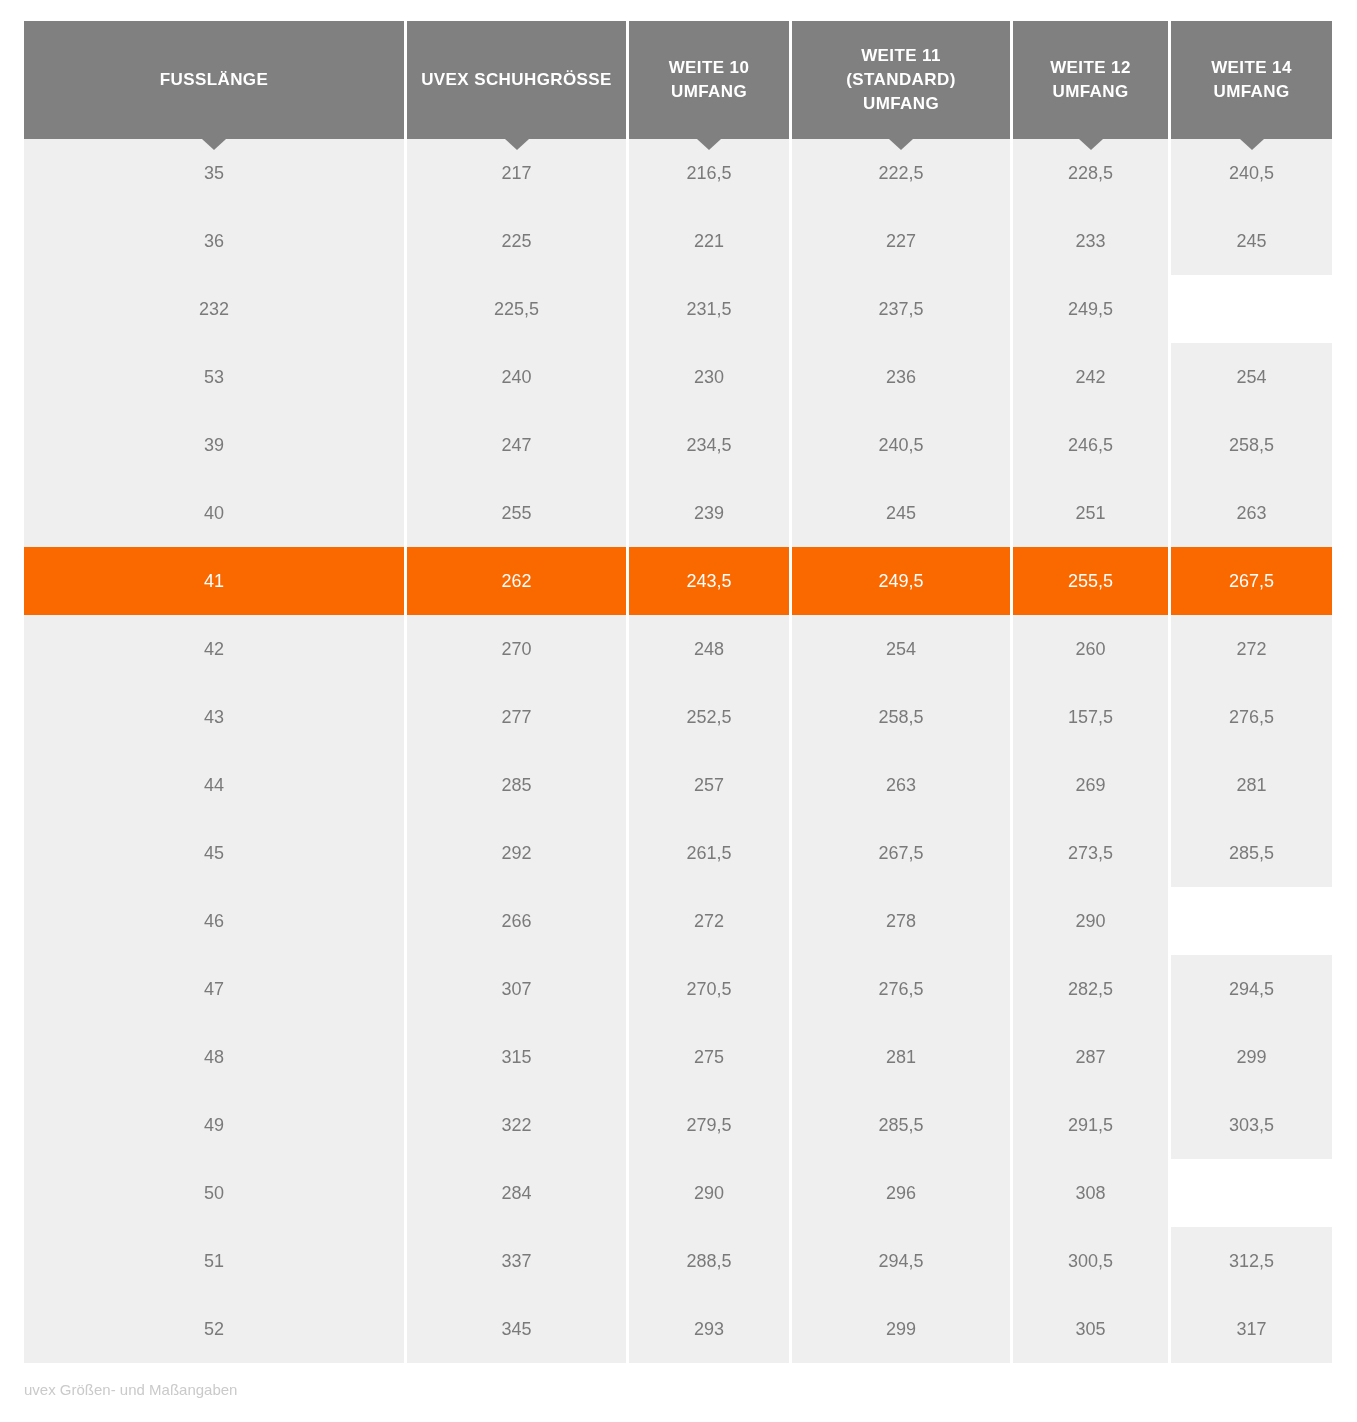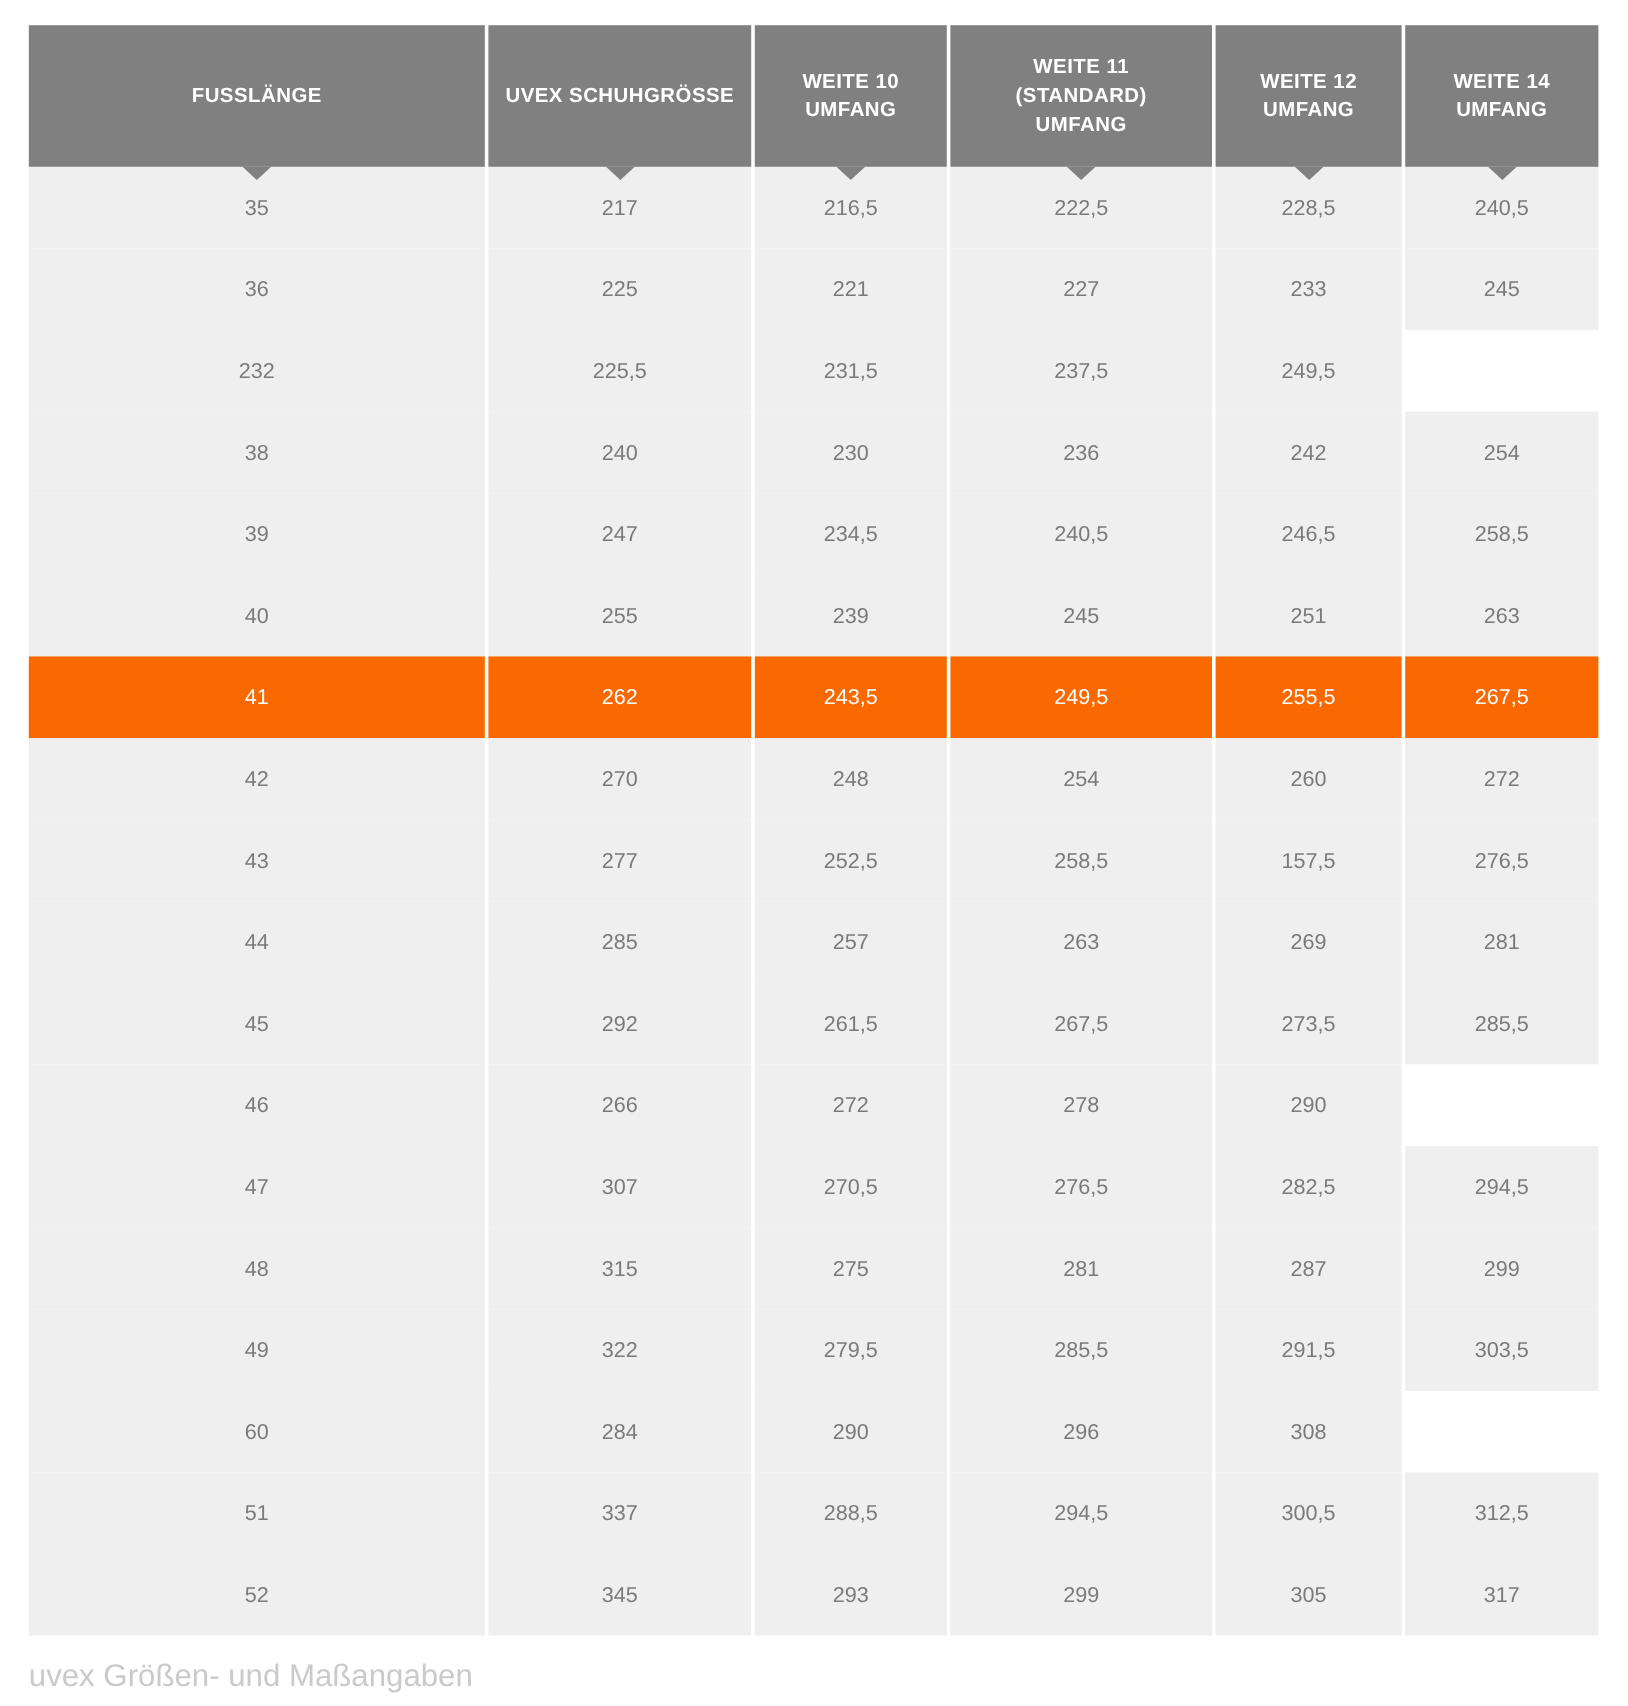--- a/index.html
+++ b/index.html
@@ -66,21 +66,21 @@
   }
   .row.highlight .cell {
     background: var(--highlight-bg, #fa6900);
     color: var(--highlight-text, #ffffff);
   }
   .caption {
     position: absolute;
     left: 24px;
     top: 1381px;
     margin: 0;
-    font-size: 26px;
+    font-size: 15px;
     color: var(--caption-text, #cacaca);
   }
 </style>
 </head>
 <body>
 
 <div class="page" style="--header-bg: #808080; --header-text: #ffffff; --cell-bg: #efefef; --cell-text: #7a7a7a; --highlight-bg: #fa6900; --highlight-text: #ffffff; --caption-text: #cacaca;">
   <section class="table">
     <div class="grid thead">
         <div class="hcell">
@@ -131,21 +131,21 @@
           <div class="cell">245</div>
         </div>
         <div class="grid row">
           <div class="cell">232</div>
           <div class="cell">225,5</div>
           <div class="cell">231,5</div>
           <div class="cell">237,5</div>
           <div class="cell">249,5</div>
         </div>
         <div class="grid row">
-          <div class="cell">38</div>
+          <div class="cell">53</div>
           <div class="cell">240</div>
           <div class="cell">230</div>
           <div class="cell">236</div>
           <div class="cell">242</div>
           <div class="cell">254</div>
         </div>
         <div class="grid row">
           <div class="cell">39</div>
           <div class="cell">247</div>
           <div class="cell">234,5</div>
@@ -226,21 +226,21 @@
         </div>
         <div class="grid row">
           <div class="cell">49</div>
           <div class="cell">322</div>
           <div class="cell">279,5</div>
           <div class="cell">285,5</div>
           <div class="cell">291,5</div>
           <div class="cell">303,5</div>
         </div>
         <div class="grid row">
-          <div class="cell">60</div>
+          <div class="cell">50</div>
           <div class="cell">284</div>
           <div class="cell">290</div>
           <div class="cell">296</div>
           <div class="cell">308</div>
         </div>
         <div class="grid row">
           <div class="cell">51</div>
           <div class="cell">337</div>
           <div class="cell">288,5</div>
           <div class="cell">294,5</div>

